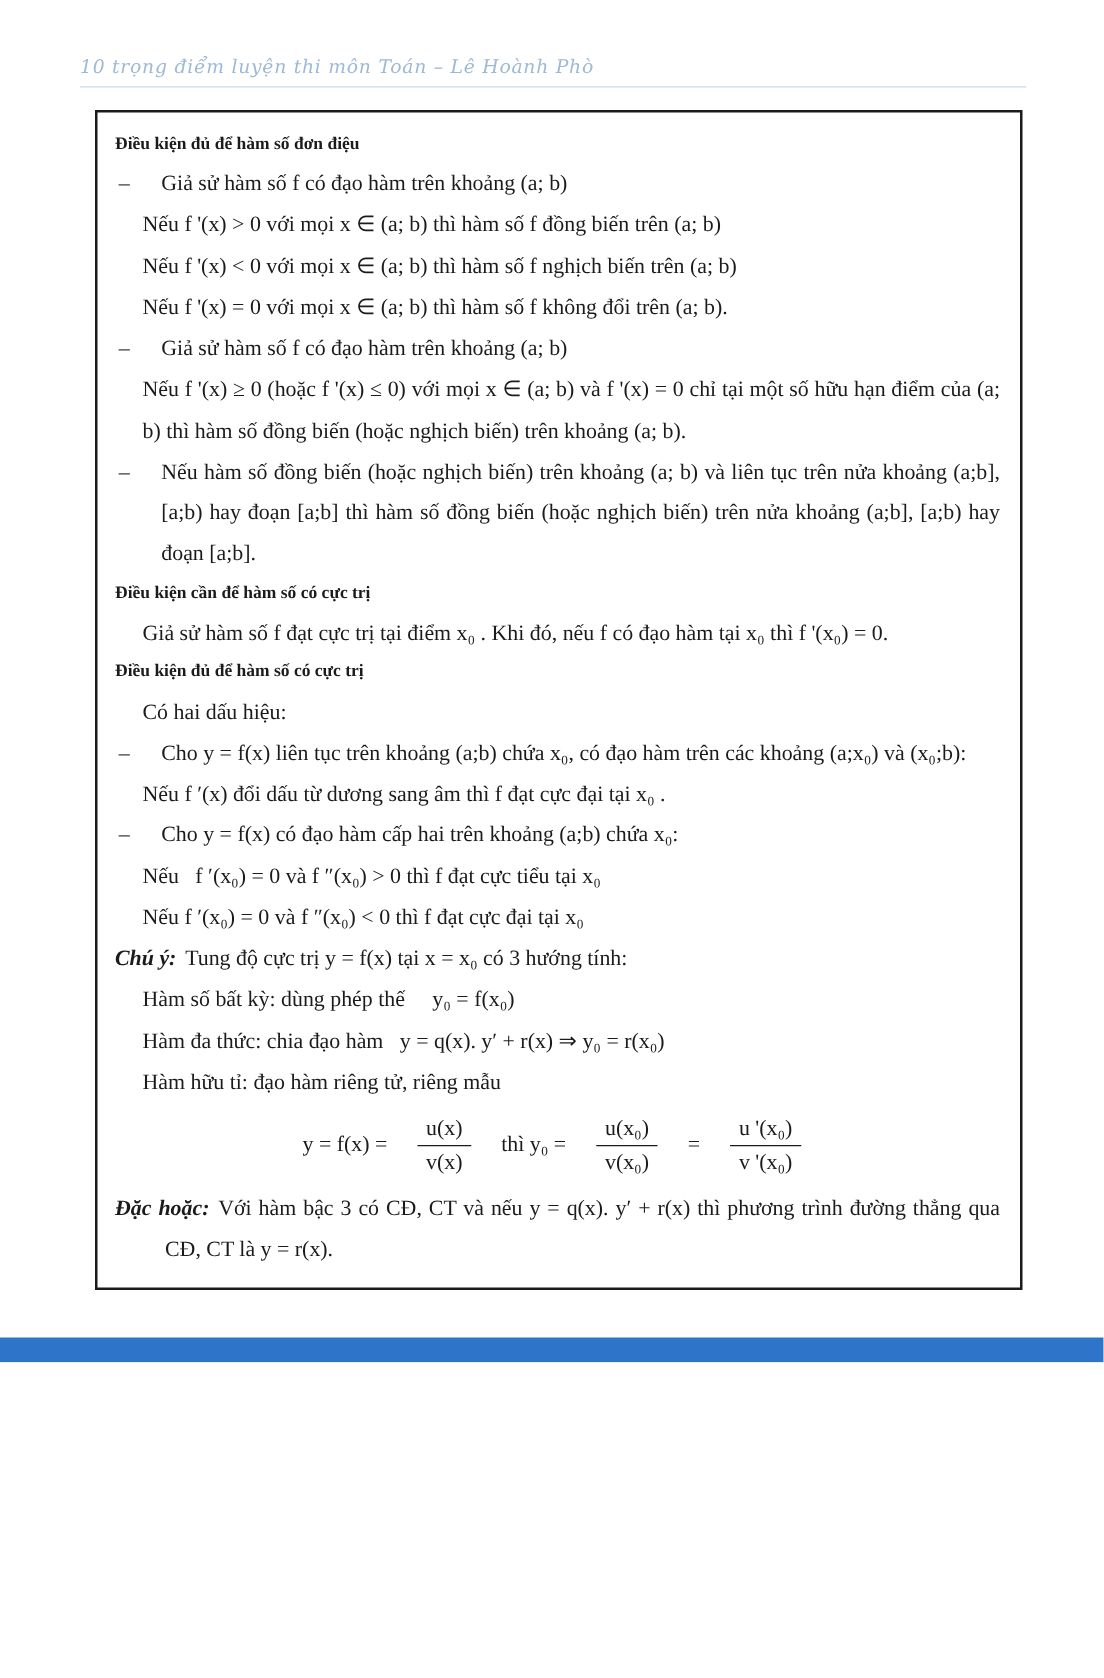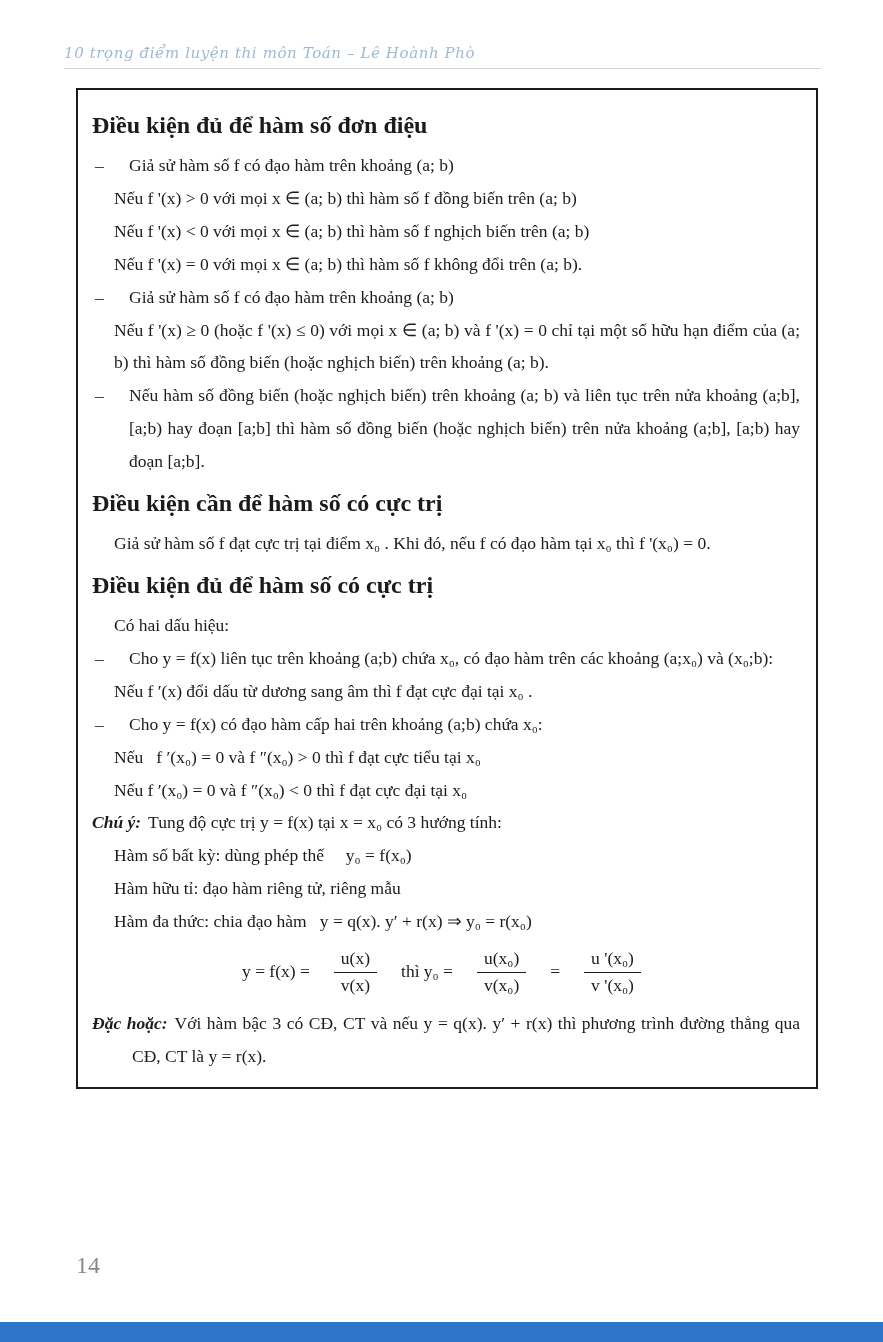--- a/index.html
+++ b/index.html
@@ -3,21 +3,21 @@
 <meta charset="utf-8">
 <style>
   html, body {
     margin: 0;
     padding: 0;
     background: #ffffff;
   }
   .page {
     position: relative;
     width: 883px;
-    height: 1342px;
+    height: 1090px;
     background: #ffffff;
     font-family: "Liberation Serif", serif;
     color: #1b1b1b;
     overflow: hidden;
     text-decoration: underline;
   }
   .page-header {
     position: absolute;
     top: 44px;
     left: 64px;
@@ -37,21 +37,21 @@
     top: 88px;
     left: 76px;
     width: 708px;
     border: 2px solid #1b1b1b;
     padding: 10px 16px 14px 14px;
     font-size: 17.5px;
     line-height: 1.88;
   }
   .heading {
     font-weight: bold;
-    font-size: 24px;
+    font-size: 14px;
     margin: 3px 0 1px 0;
   }
   .bullet {
     display: flex;
   }
   .bullet .dash {
     width: 34px;
     flex: none;
     padding-left: 3px;
   }
@@ -158,22 +158,22 @@
       <span class="dash">–</span>
       <span class="btext">Cho y = f(x) có đạo hàm cấp hai trên khoảng (a;b) chứa x₀:</span>
     </div>
     <div class="sub">Nếu  f ′(x₀) = 0 và f ″(x₀) &gt; 0 thì f đạt cực tiểu tại x₀</div>
     <div class="sub">Nếu f ′(x₀) = 0 và f ″(x₀) &lt; 0 thì f đạt cực đại tại x₀</div>
 
     <div class="note">
       <span class="label">Chú ý:</span><span>Tung độ cực trị y = f(x) tại x = x₀ có 3 hướng tính:</span>
     </div>
     <div class="sub">Hàm số bất kỳ: dùng phép thế  y₀ = f(x₀)</div>
+    <div class="sub">Hàm đa thức: chia đạo hàm  y = q(x). y′ + r(x) ⇒ y₀ = r(x₀)</div>
     <div class="sub">Hàm hữu tỉ: đạo hàm riêng tử, riêng mẫu</div>
-    <div class="sub">Hàm đa thức: chia đạo hàm  y = q(x). y′ + r(x) ⇒ y₀ = r(x₀)</div>
 
     <div class="formula">
       <span>y = f(x) =</span>
       <span class="frac">
         <span class="num">u(x)</span>
         <span class="den">v(x)</span>
       </span>
       <span>thì y₀ =</span>
       <span class="frac">
         <span class="num">u(x₀)</span>

